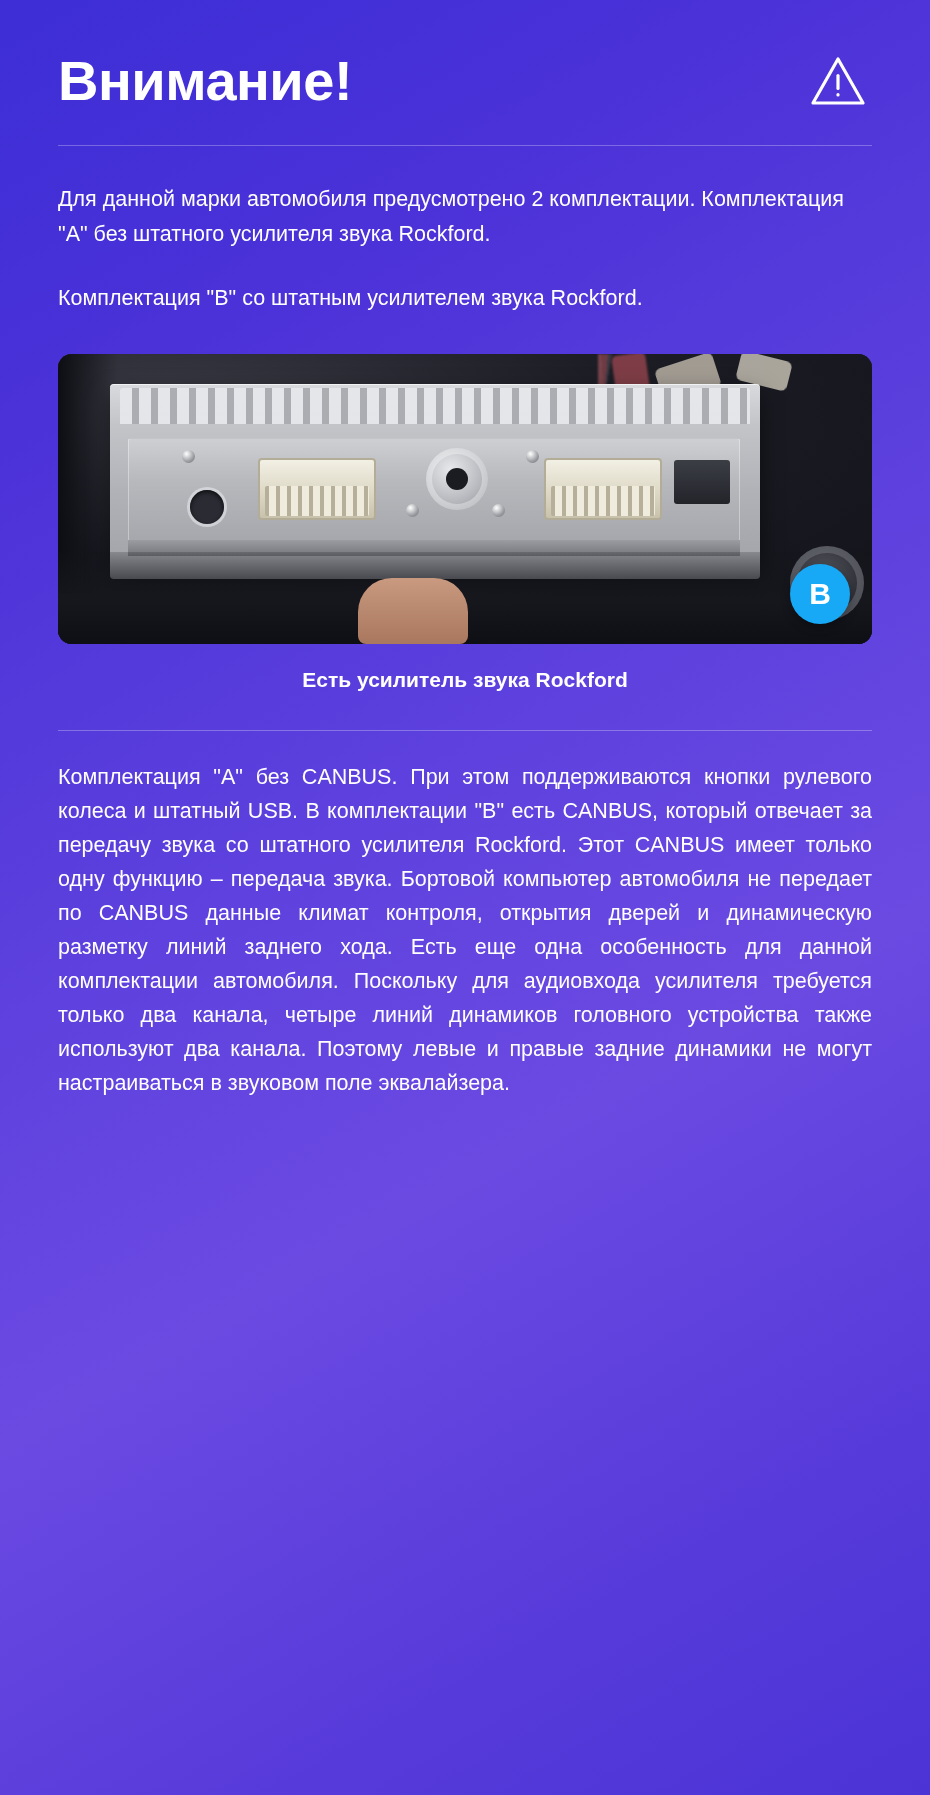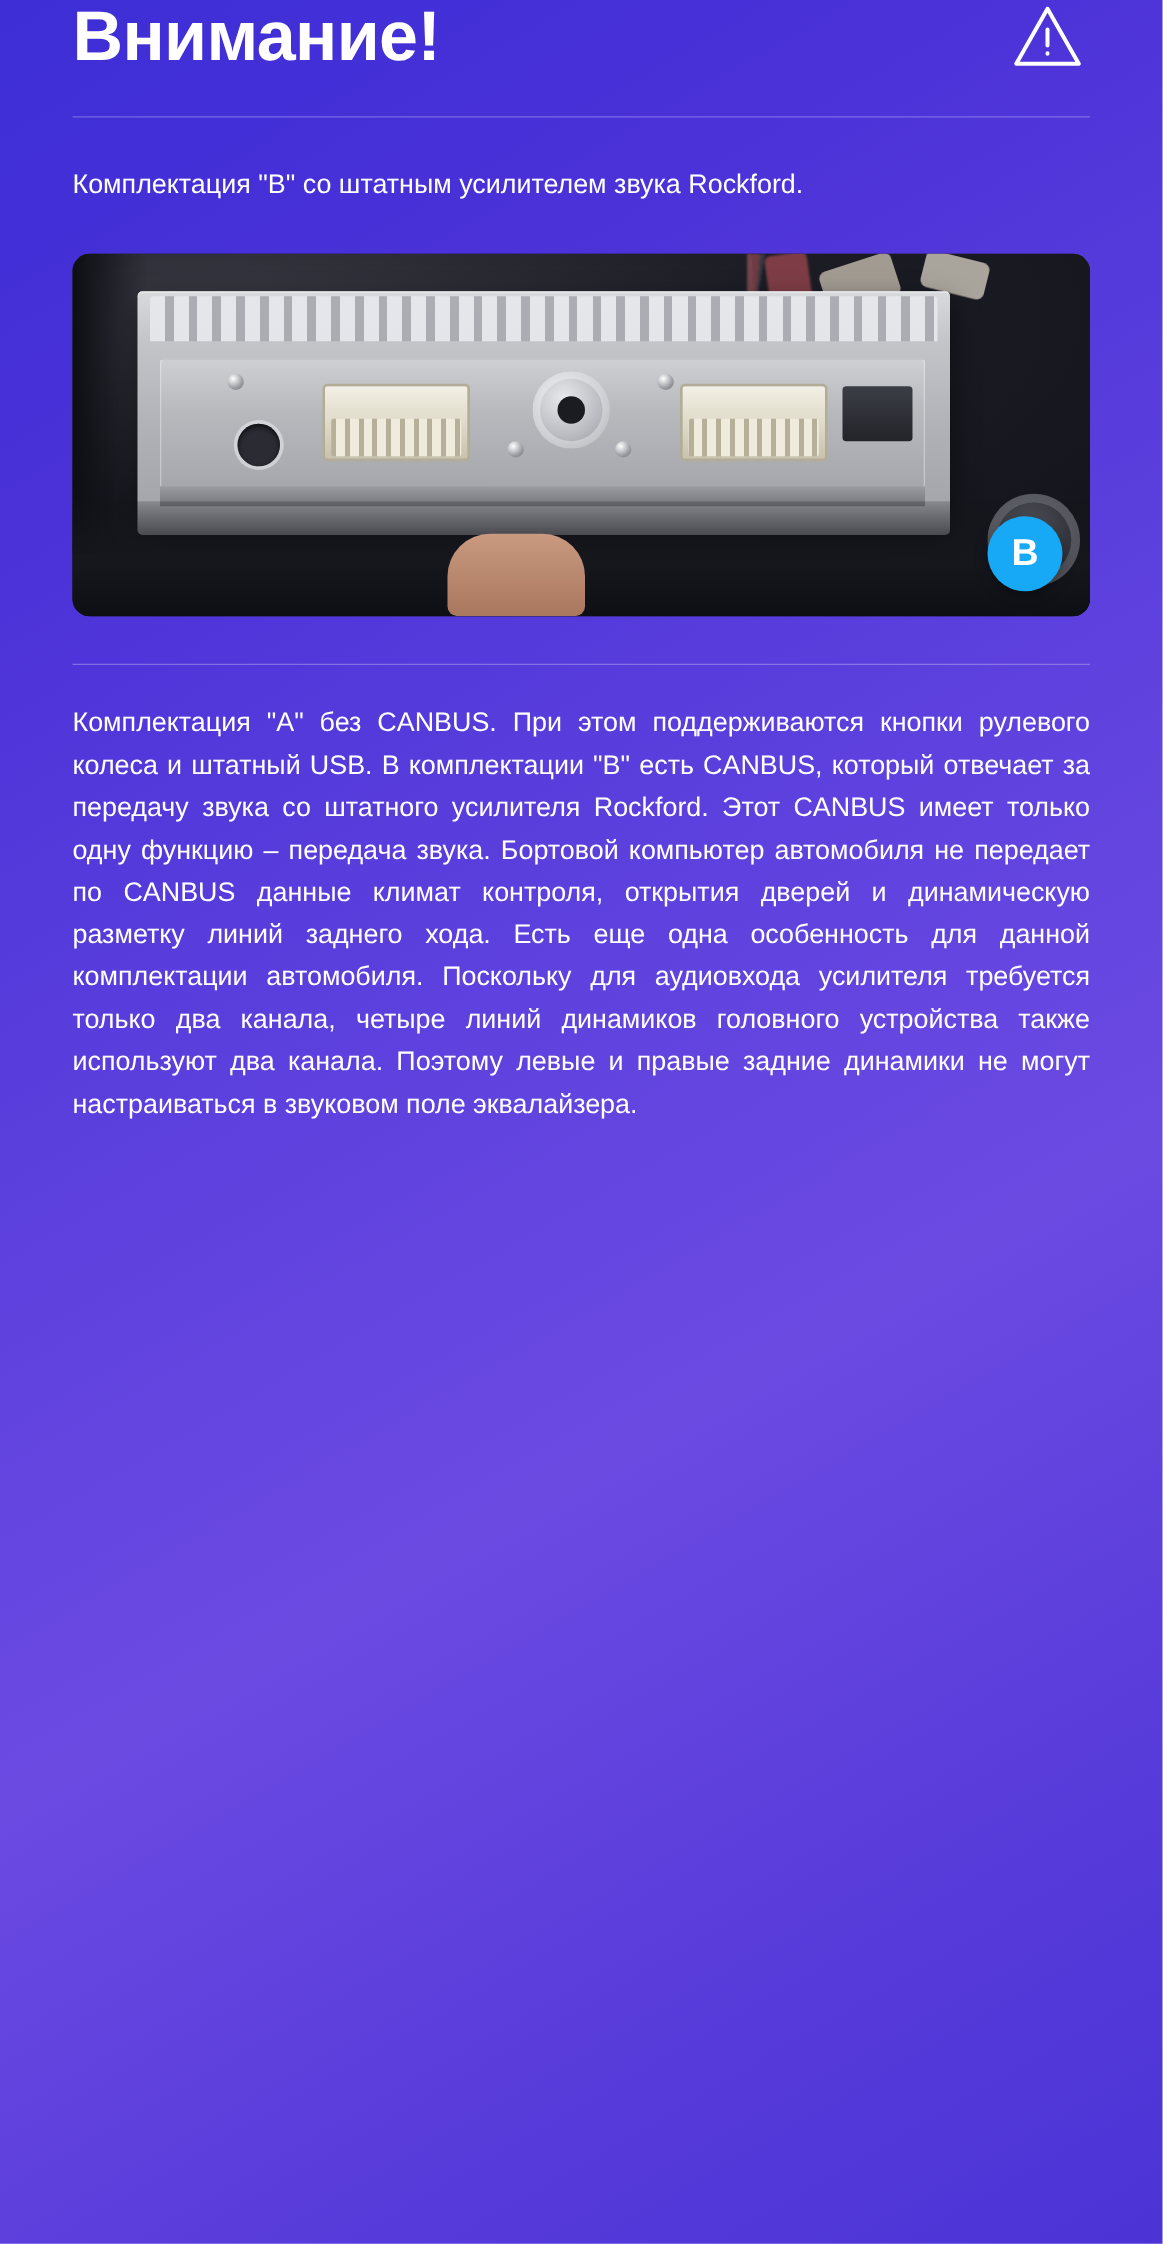--- a/index.html
+++ b/index.html
@@ -17,20 +17,21 @@
   .page {
     position: relative;
     width: 930px;
     height: 1795px;
     padding: 0 58px;
   }
   .header {
     display: flex;
     align-items: center;
     justify-content: space-between;
+    padding-top: 52px;
     padding-bottom: 18px;
   }
   .title {
     font-size: 56px;
     font-weight: bold;
     letter-spacing: -0.5px;
     line-height: 1.05;
     color: #ffffff;
   }
   .warn-icon {
@@ -227,20 +228,21 @@
         <path d="M28 6 L53 50 H3 Z" stroke="#ffffff" stroke-width="3.2" stroke-linejoin="round"></path>
         <rect x="26.4" y="21" width="3.2" height="16" rx="1.6" fill="#ffffff"></rect>
         <rect x="26.4" y="40" width="3.2" height="3.6" rx="1.6" fill="#ffffff"></rect>
       </svg>
     </span>
   </div>
 
   <div class="divider"></div>
 
   <div class="intro">
+    <p>Для данной марки автомобиля предусмотрено 2 комплектации. Комплектация "А" без штатного усилителя звука Rockford.</p>
     <p>Комплектация "B" со штатным усилителем звука Rockford.</p>
   </div>
 
   <div class="photo-wrap">
     <div class="ph-bg"></div>
     <div class="ph-darkL"></div>
     <div class="ph-cables"></div>
     <div class="ph-cable4"></div>
     <div class="ph-cable2"></div>
     <div class="ph-cable3"></div>
@@ -256,19 +258,20 @@
     <div class="ph-screw" style="left:348px; top:150px;"></div>
     <div class="ph-screw" style="left:434px; top:150px;"></div>
     <div class="ph-screw" style="left:468px; top:96px;"></div>
     <div class="ph-band"></div>
     <div class="ph-lower"></div>
     <div class="ph-finger"></div>
     <div class="ph-disc"></div>
     <div class="badge">B</div>
   </div>
 
+  <div class="caption">Есть усилитель звука Rockford</div>
 
   <div class="divider2"></div>
 
 
   <div class="body-text">Комплектация "А" без CANBUS. При этом поддерживаются кнопки рулевого колеса и штатный USB. В комплектации "B" есть CANBUS, который отвечает за передачу звука со штатного усилителя Rockford. Этот CANBUS имеет только одну функцию – передача звука. Бортовой компьютер автомобиля не передает по CANBUS данные климат контроля, открытия дверей и динамическую разметку линий заднего хода. Есть еще одна особенность для данной комплектации автомобиля. Поскольку для аудиовхода усилителя требуется только два канала, четыре линий динамиков головного устройства также используют два канала. Поэтому левые и правые задние динамики не могут настраиваться в звуковом поле эквалайзера.</div>
 
 </div>
 
 </body></html>

